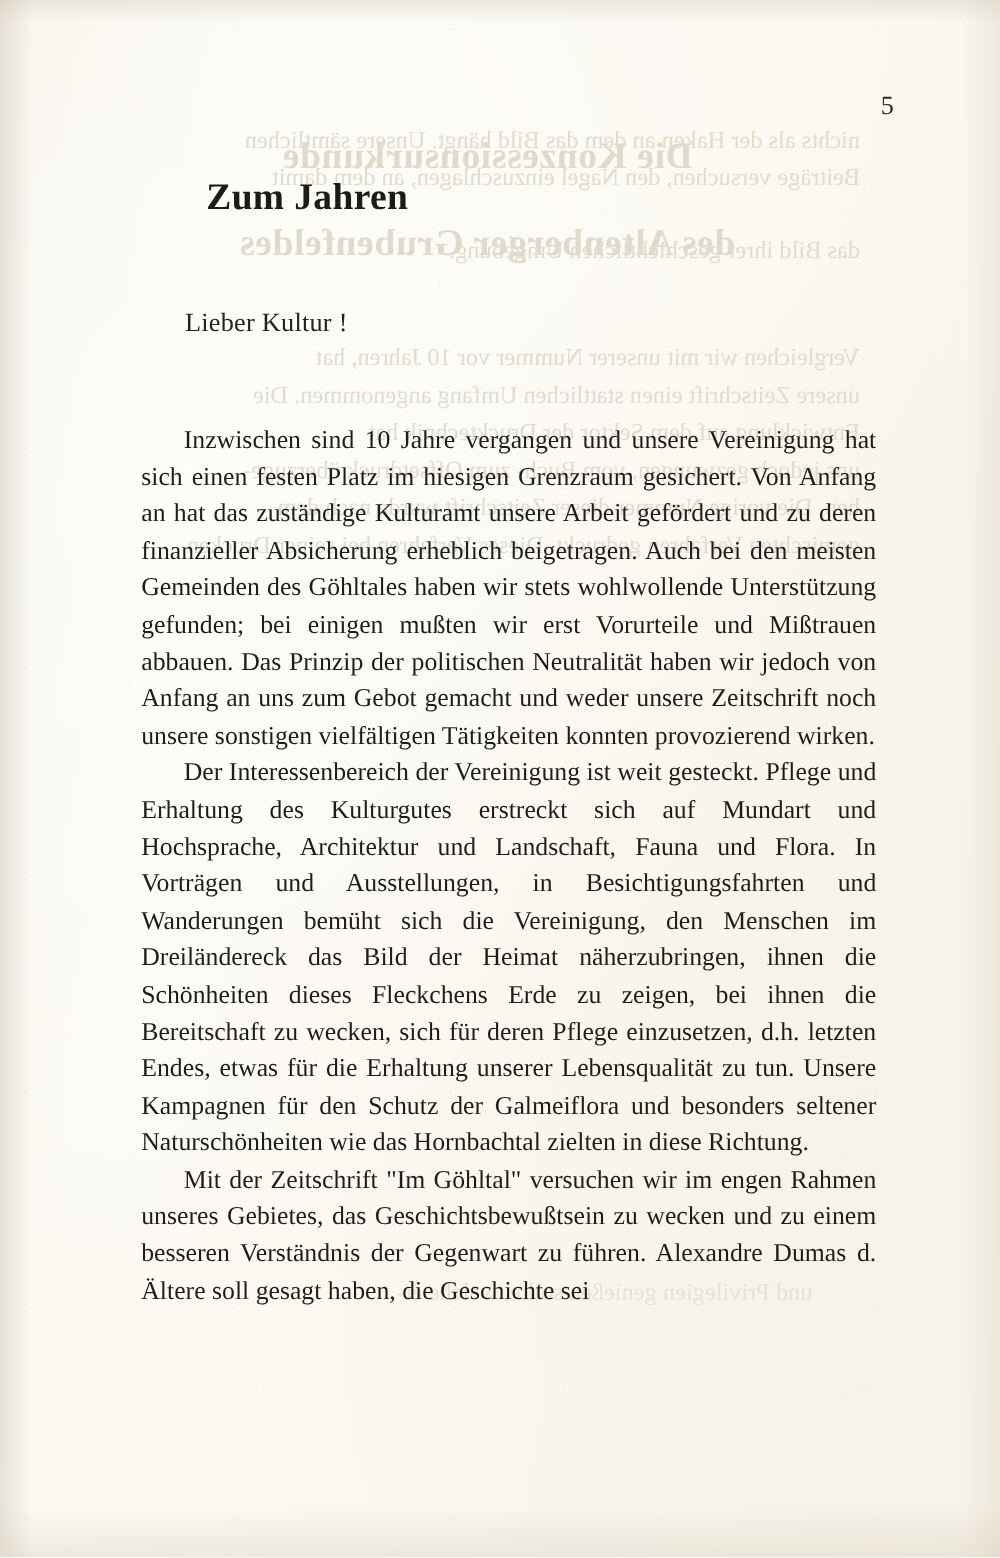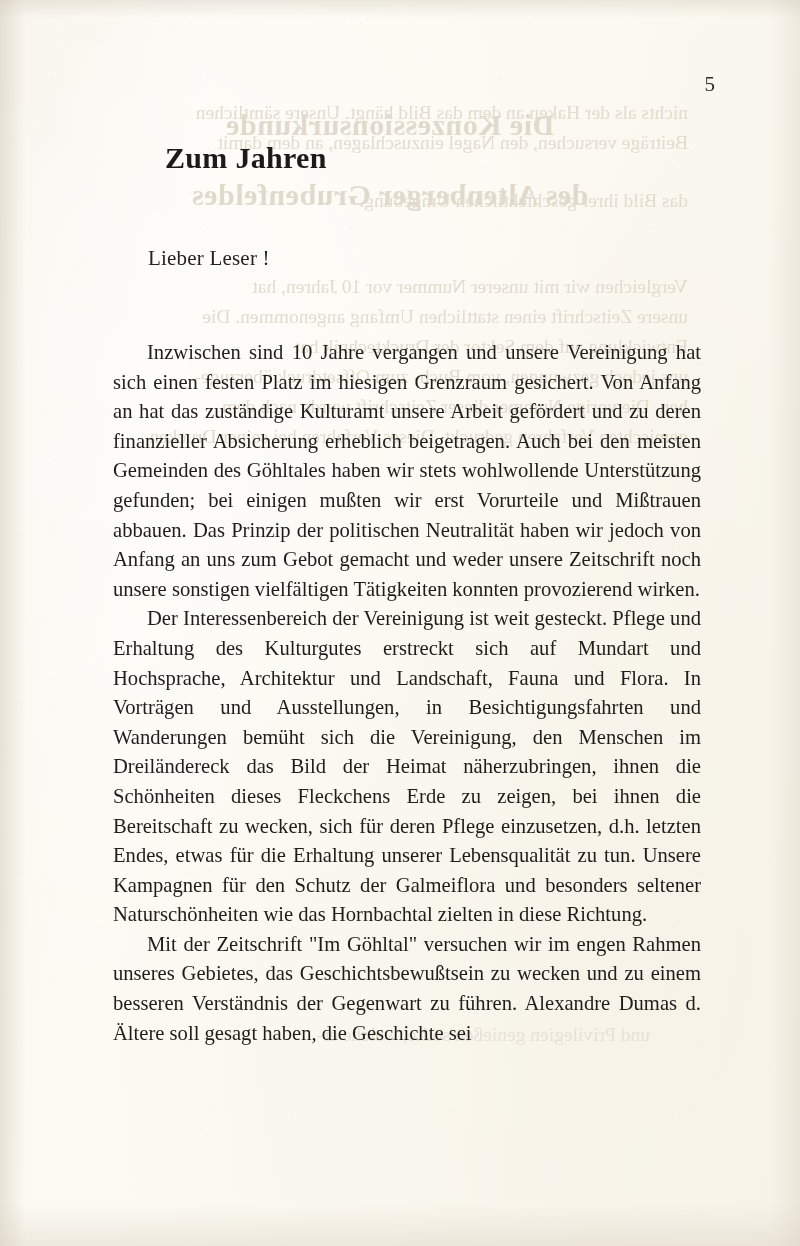--- a/index.html
+++ b/index.html
@@ -185,21 +185,21 @@
 
     </div>
   </div>
 
   <div class="content">
 
     <div class="folio">5</div>
 
     <h1 class="heading">Zum Jahren</h1>
 
-    <div class="salutation">Lieber Leser !</div>
+    <div class="salutation">Lieber Kultur !</div>
 
     <div class="body">
       <p>Inzwischen sind 10 Jahre vergangen und unsere Vereinigung hat sich einen festen Platz im hiesigen Grenzraum gesichert. Von Anfang an hat das zuständige Kulturamt unsere Arbeit gefördert und zu deren finanzieller Absicherung erheblich beigetragen. Auch bei den meisten Gemeinden des Göhltales haben wir stets wohlwollende Unterstützung gefunden; bei einigen mußten wir erst Vorurteile und Mißtrauen abbauen. Das Prinzip der politischen Neutralität haben wir jedoch von Anfang an uns zum Gebot gemacht und weder unsere Zeitschrift noch unsere sonstigen vielfältigen Tätigkeiten konnten provozierend wirken.</p>
       <p>Der Interessenbereich der Vereinigung ist weit gesteckt. Pflege und Erhaltung des Kulturgutes erstreckt sich auf Mundart und Hochsprache, Architektur und Landschaft, Fauna und Flora. In Vorträgen und Ausstellungen, in Besichtigungsfahrten und Wanderungen bemüht sich die Vereinigung, den Menschen im Dreiländereck das Bild der Heimat näherzubringen, ihnen die Schönheiten dieses Fleckchens Erde zu zeigen, bei ihnen die Bereitschaft zu wecken, sich für deren Pflege einzusetzen, d.h. letzten Endes, etwas für die Erhaltung unserer Lebensqualität zu tun. Unsere Kampagnen für den Schutz der Galmeiflora und besonders seltener Naturschönheiten wie das Hornbachtal zielten in diese Richtung.</p>
       <p>Mit der Zeitschrift "Im Göhltal" versuchen wir im engen Rahmen unseres Gebietes, das Geschichtsbewußtsein zu wecken und zu einem besseren Verständnis der Gegenwart zu führen. Alexandre Dumas d. Ältere soll gesagt haben, die Geschichte sei</p>
     </div>
 
   </div>
 
   <div class="edge-left"></div>

